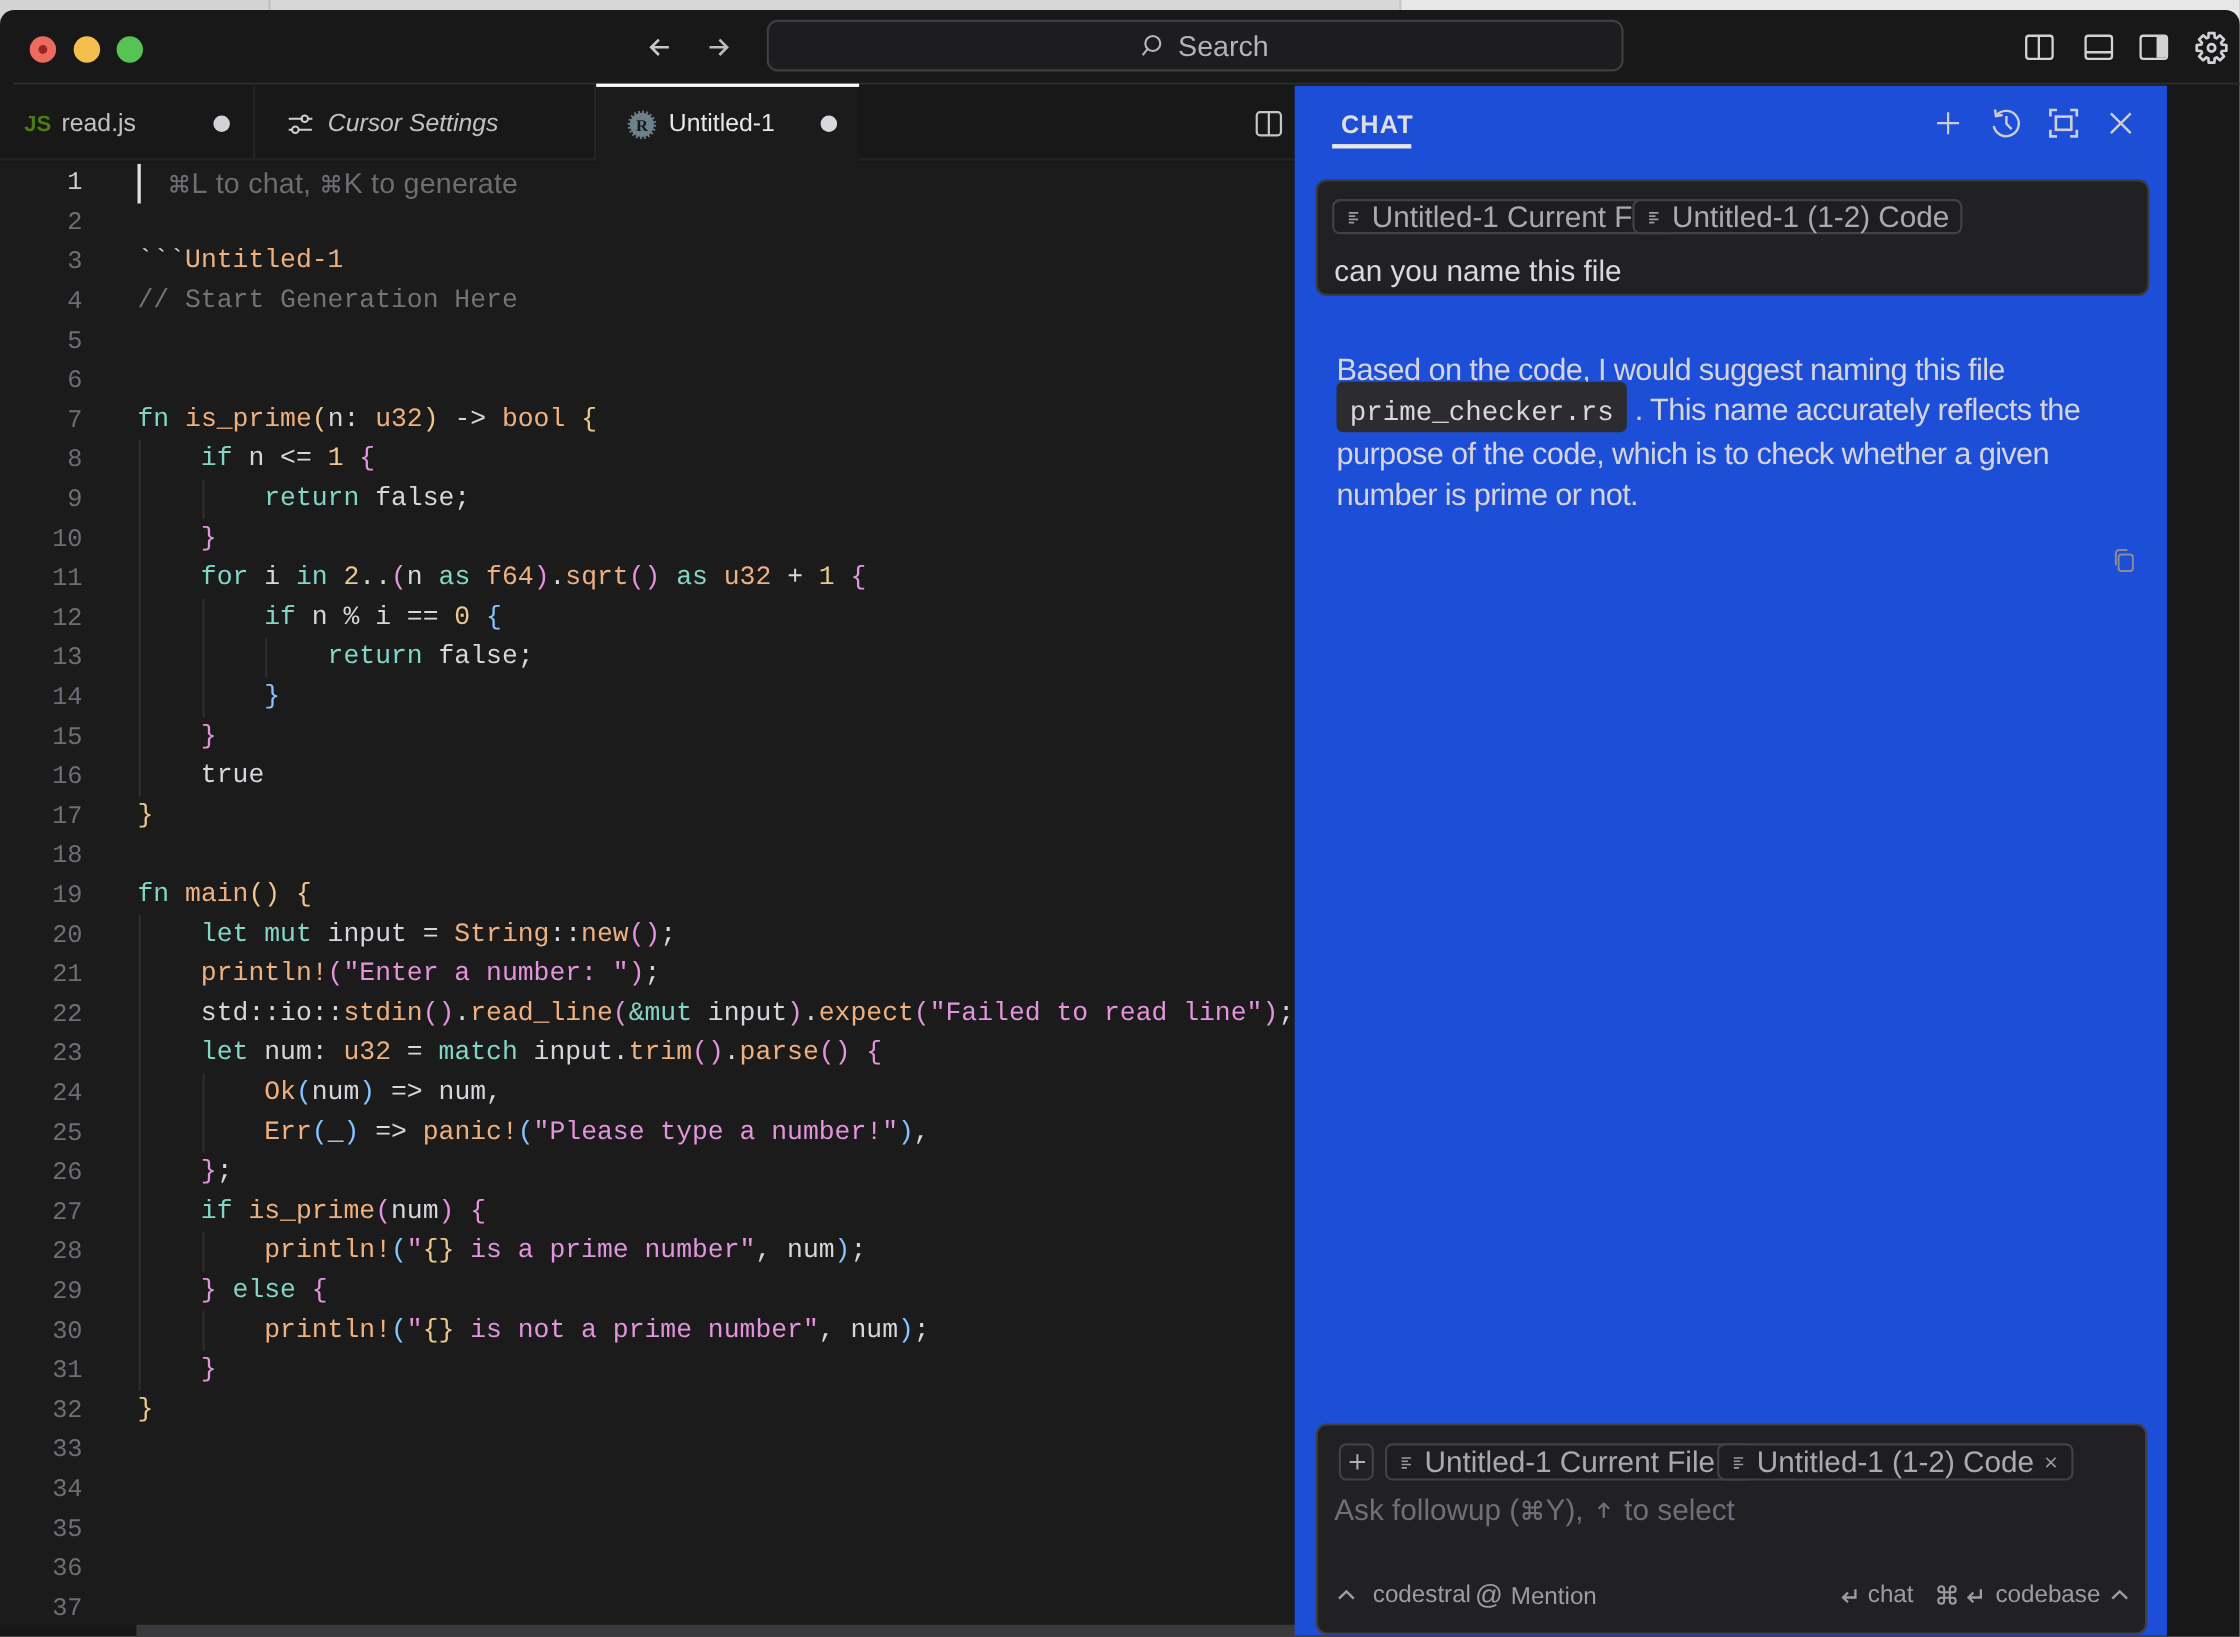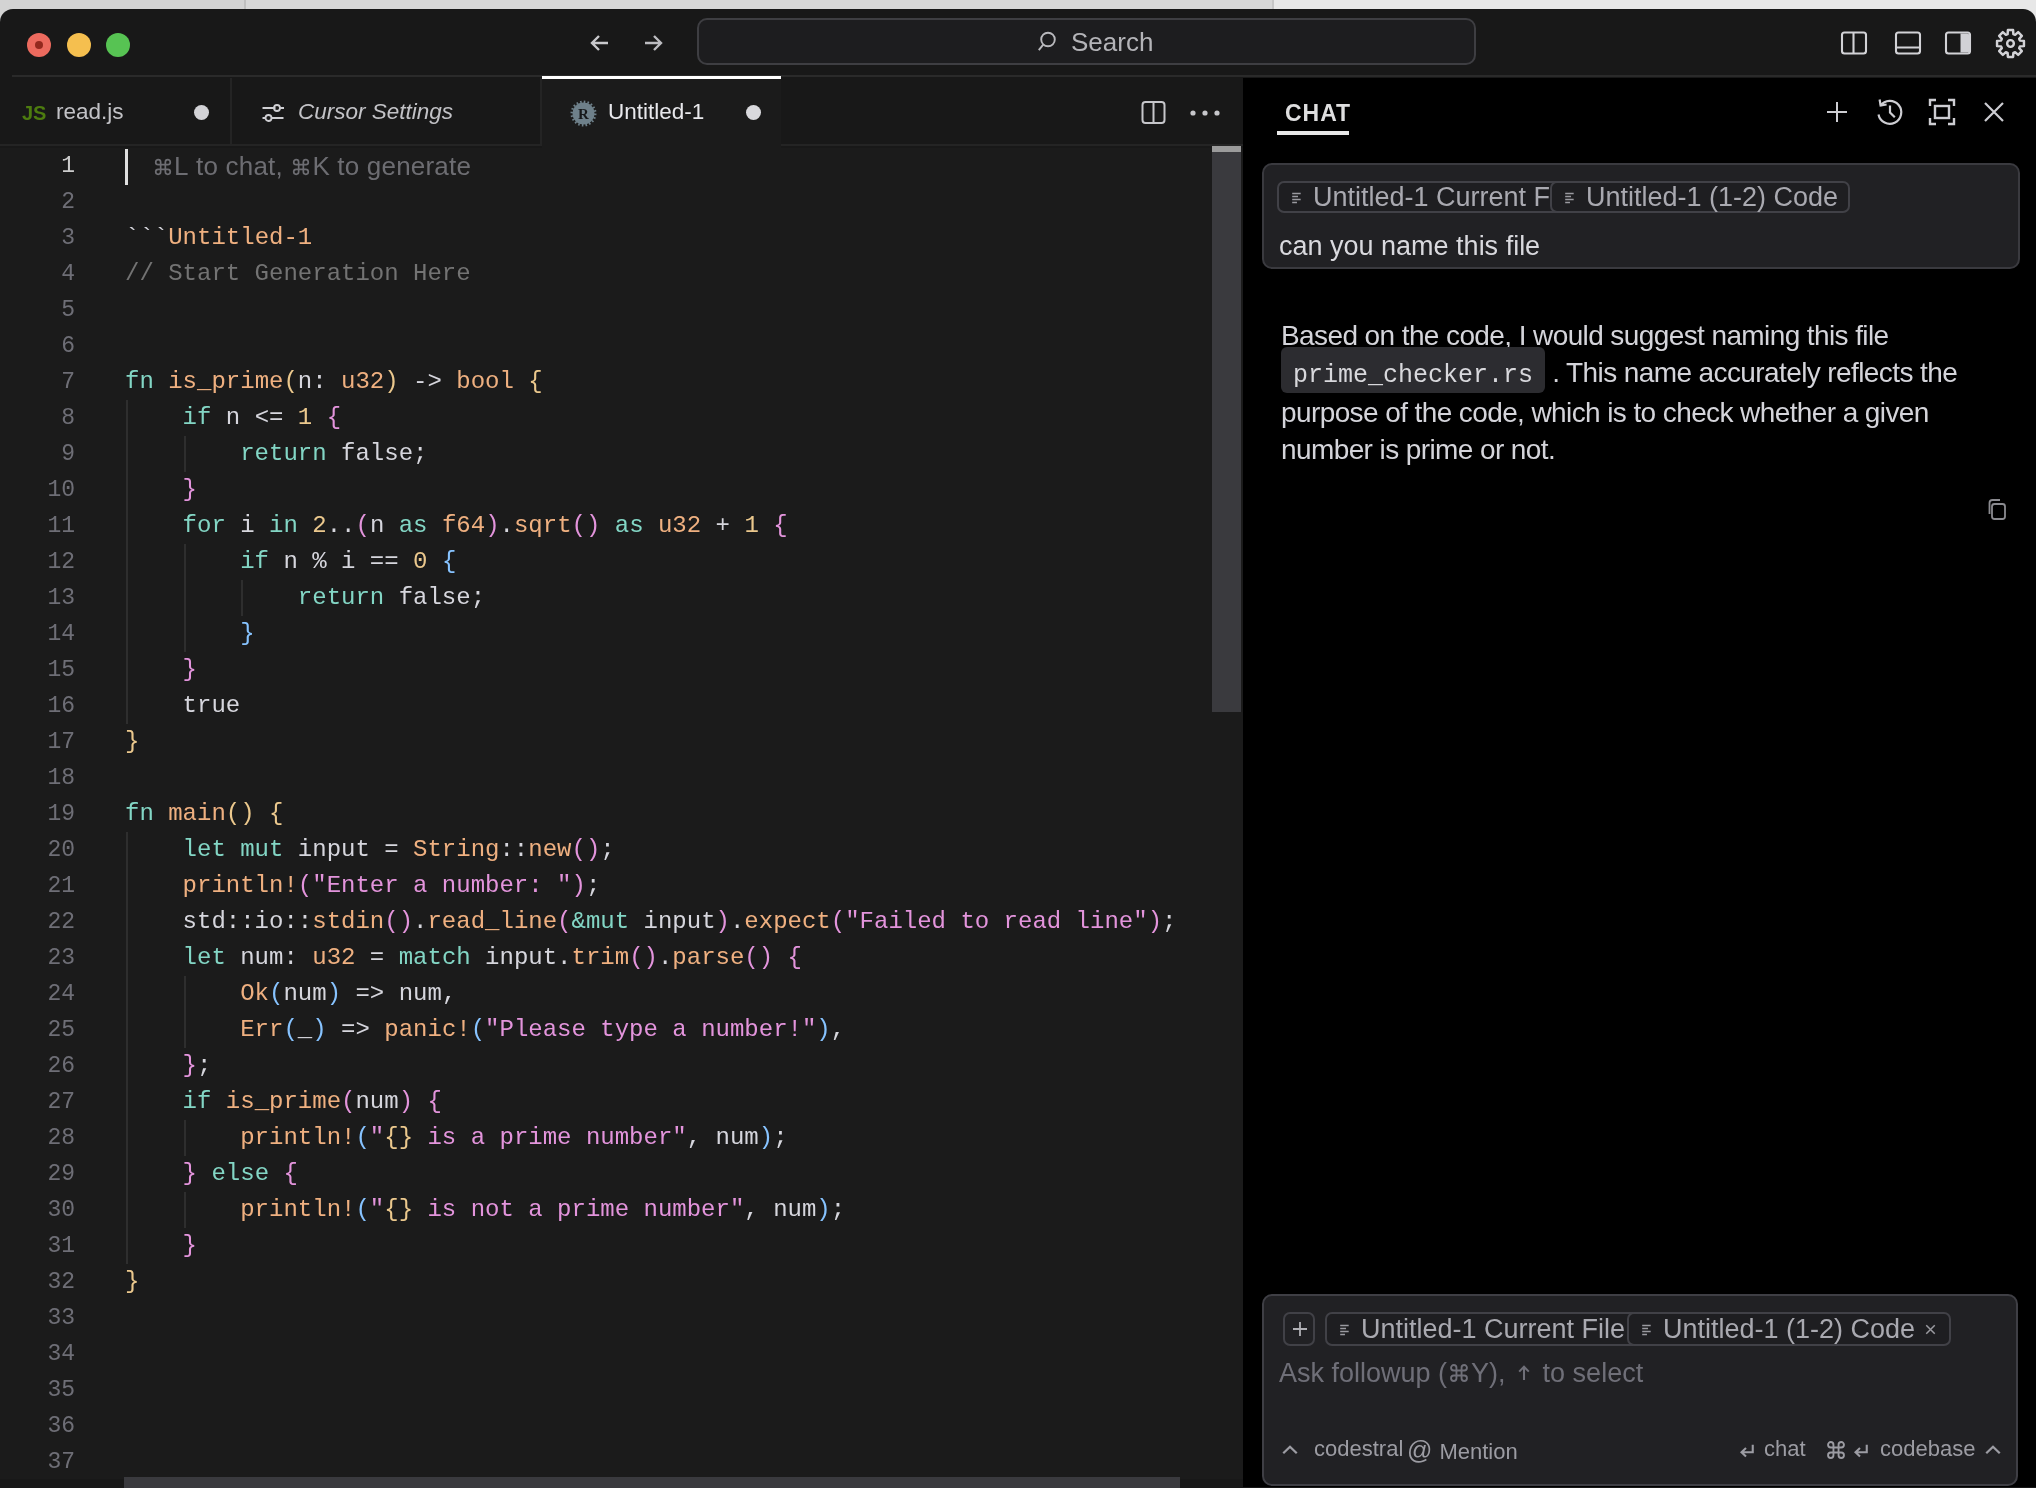--- a/index.html
+++ b/index.html
@@ -38,21 +38,21 @@
 .s { color:#e394dc; } .b1 { color:#ebc88d; } .b2 { color:#e394dc; } .b3 { color:#87c3ff; }
 .c { color:#737373; }
 .ghost { color:#6d6d72; margin-left:27px; font-family:"Liberation Sans",sans-serif; font-size:26px; letter-spacing:0.2px; }
 .gsvg { width:22px; height:22px; vertical-align:-3px; }
 .cursor { position:absolute; left:0; top:1px; width:3px; height:36px; background:#e0e0e0; }
 .guide { position:absolute; width:1.5px; background:#2e2e2e; }
 #vscroll { position:absolute; left:1212px; top:137px; width:29px; height:566px; background:#3a3a3e; }
 #vmark { position:absolute; left:1212px; top:137px; width:29px; height:6px; background:#9b9b9b; }
 #hscroll { position:absolute; left:124px; top:1468px; width:1056px; height:11px; background:#3a3a3e; }
 
-#chat { position:absolute; left:1243px; top:69px; width:793px; height:1409px; background:#000000; }
+#chat { position:absolute; left:1177px; top:69px; width:793px; height:1409px; background:#1d4ed8; }
 #chat-title { position:absolute; left:42px; top:22px; font-size:23px; font-weight:bold; letter-spacing:1px; color:#dededf; }
 #chat-under { position:absolute; left:34px; top:53px; width:72px; height:4px; background:#e8e8e8; }
 .cicon { position:absolute; top:18px; width:32px; height:32px; color:#cdcdd2; }
 .msgbox { position:absolute; left:19px; width:758px; border:2px solid #3a3a3f; border-radius:10px; background:#212124; }
 .chip { position:absolute; display:flex; align-items:center; gap:7px; padding:0 10px; border:2px solid #414147; border-radius:7px;
   font-size:27px; color:#a9a9b0; background:#1e1e21; white-space:nowrap; }
 .chi { width:17px; height:17px; color:#9a9aa0; }
 .chx { width:17px; height:17px; color:#9a9aa0; }
 .utext { position:absolute; left:15px; top:66px; font-size:27px; color:#d9d9de; }
 #resp { position:absolute; left:38px; top:239px; width:760px; font-size:28px; line-height:37px; color:#d4d4da; letter-spacing:-0.6px; }

